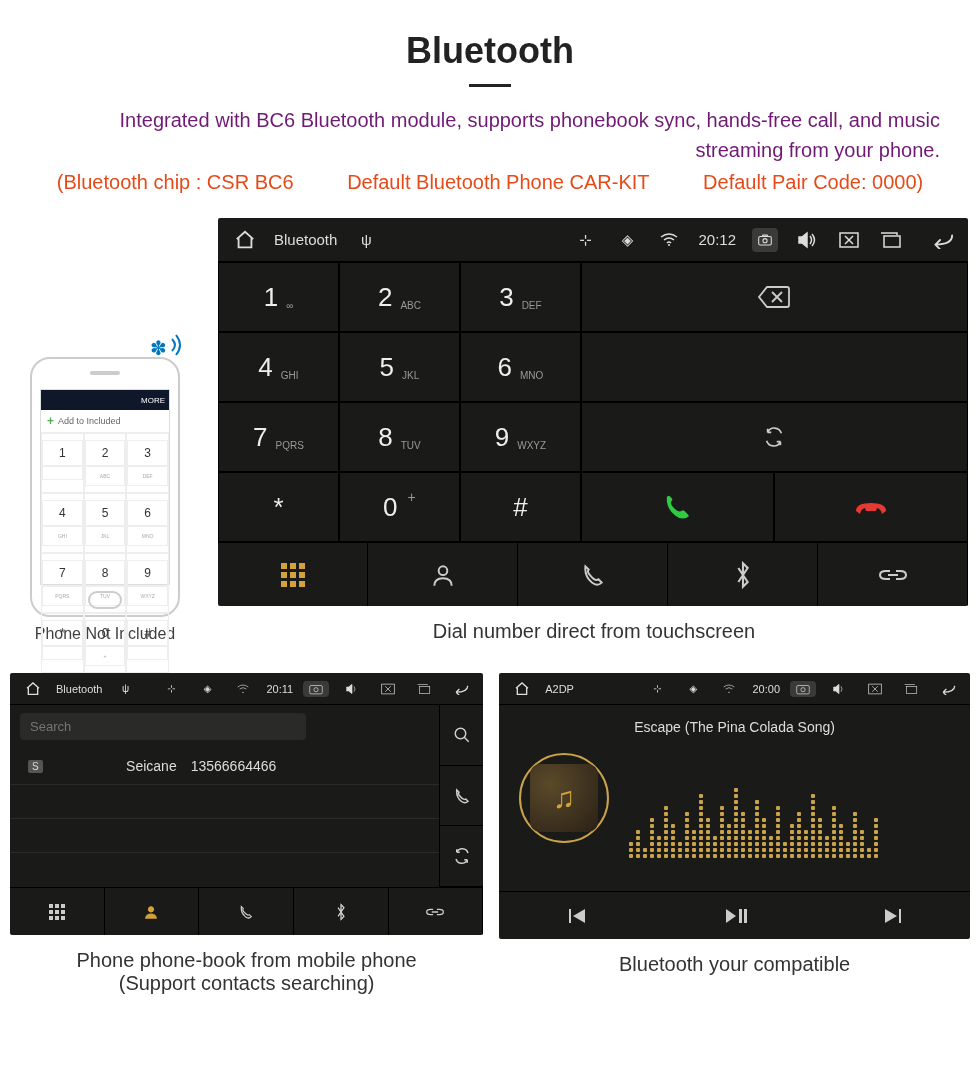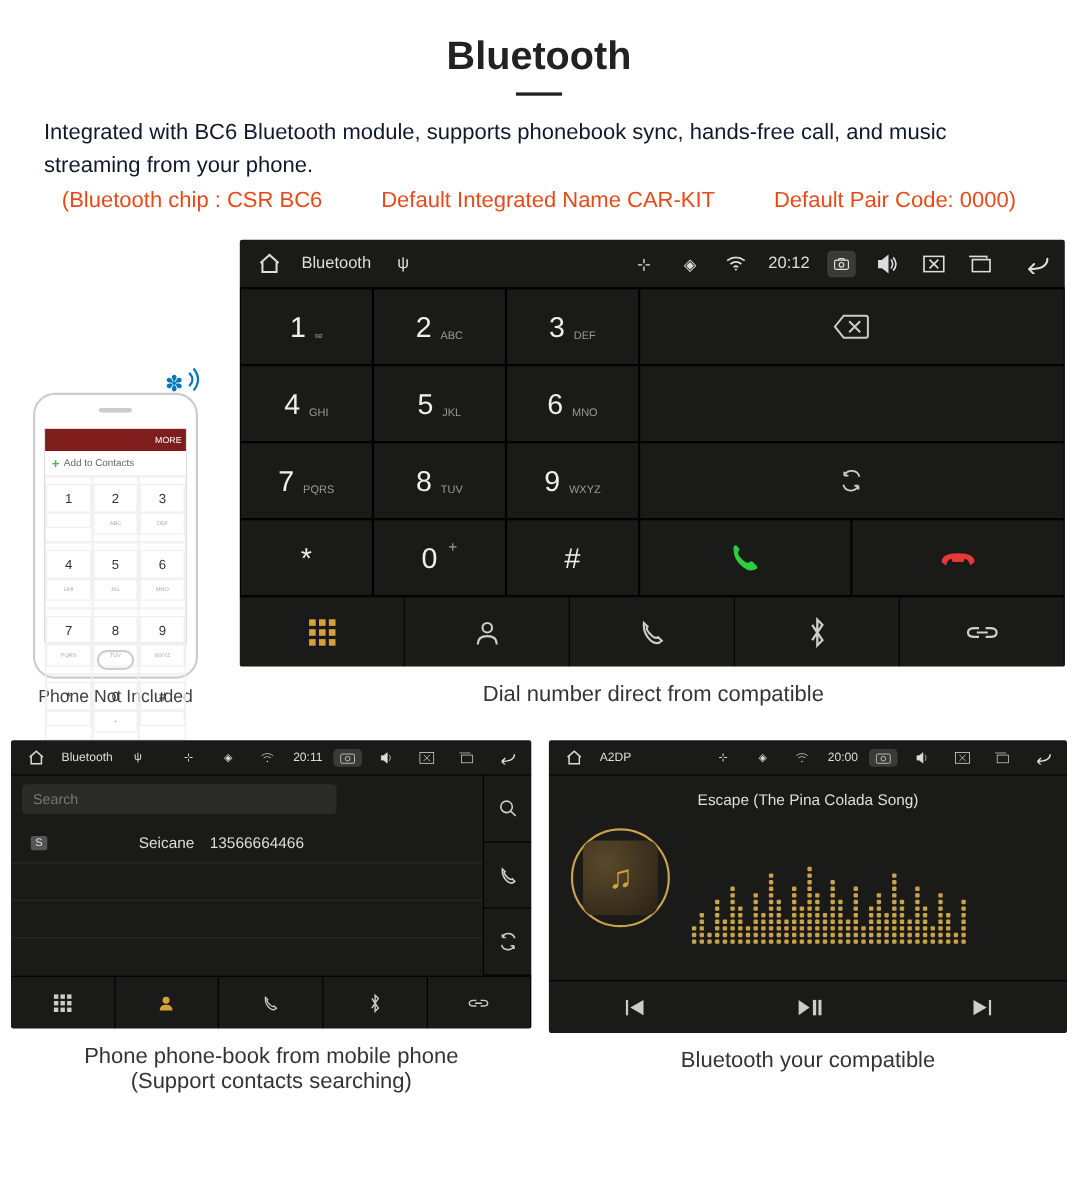--- a/index.html
+++ b/index.html
@@ -1,29 +1,29 @@
 <!DOCTYPE html>
 <html><head>
 <meta charset="utf-8">
 <style>
   * { margin:0; padding:0; box-sizing:border-box; }
   body { font-family: Arial, Helvetica, sans-serif; background:#fff; width:980px; color:#333; }
   .page { width:980px; padding:20px 10px 40px; }
   .title { text-align:center; font-size:36px; font-weight:700; color:#222; margin-top:10px; }
   .title-underline { width:42px; height:3px; background:#222; margin:12px auto 18px; }
-  .desc { text-align:left; font-size:20px; color:#0f172a; line-height:1.5; padding:0 30px; }
+  .desc { text-align:right; font-size:20px; color:#701a75; line-height:1.5; padding:0 30px; }
   .specs { text-align:center; font-size:20px; color:#E64A19; margin-top:6px; }
   .specs span { margin:0 24px; }
   .row1 { display:flex; align-items:flex-end; margin-top:24px; gap:18px; }
   .phone-col { width:190px; text-align:center; }
   .phone { width:150px; height:260px; margin:0 auto; border:2px solid #ccc; border-radius:20px; background:#fff; position:relative; padding:30px 8px 30px; }
   .phone .speaker{position:absolute;top:12px;left:50%;transform:translateX(-50%);width:30px;height:4px;background:#ccc;border-radius:2px;}
   .phone .homebtn{position:absolute;bottom:6px;left:50%;transform:translateX(-50%);width:34px;height:18px;border:2px solid #ccc;border-radius:10px;}
   .phone-screen{width:100%;height:100%;border:1px solid #ddd;background:#fff;font-size:9px;}
-  .phone-top{background:#7f1d1d;height:20px;color:#fff;font-size:8px;display:flex;align-items:center;justify-content:flex-end;padding:0 4px;}
+  .phone-top{background:#0f172a;height:20px;color:#fff;font-size:8px;display:flex;align-items:center;justify-content:flex-end;padding:0 4px;}
   .phone-add{border-bottom:1px solid #eee;padding:4px 6px;display:flex;align-items:center;gap:4px;color:#666;}
   .phone-add .plus{color:#4CAF50;font-weight:bold;font-size:12px;}
   .phone-keys{display:grid;grid-template-columns:repeat(3,1fr);}
   .phone-keys div{border:0.5px solid #eee;text-align:center;padding:6px 0;}
   .phone-keys .d{font-size:12px;color:#333;line-height:1;}
   .phone-keys .l{font-size:5px;color:#aaa;}
   .phone-actions{display:grid;grid-template-columns:repeat(3,1fr);height:28px;}
   .phone-actions div{display:flex;align-items:center;justify-content:center;}
   .bt-signal{position:absolute;top:-28px;right:-8px;color:#0277BD;font-size:16px;display:flex;}
   .phone-note{color:#404040;font-size:16px;margin-top:8px;}
@@ -81,39 +81,39 @@
 </style>
 </head>
 <body>
 
 <div class="page">
   <div class="title">Bluetooth</div>
   <div class="title-underline"></div>
   <div class="desc">Integrated with BC6 Bluetooth module, supports phonebook sync, hands-free call, and music streaming from your phone.</div>
   <div class="specs">
     <span>(Bluetooth chip : CSR BC6</span>
-    <span>Default Integrated Name CAR-KIT</span>
+    <span>Default Bluetooth Phone CAR-KIT</span>
     <span>Default Pair Code: 0000)</span>
   </div>
 
   <div class="row1">
     <div class="phone-col">
       <div class="phone">
         <div class="bt-signal">
           <svg width="36" height="32" viewBox="0 0 36 32">
               <text x="0" y="24" font-size="20" fill="#0277BD">✽</text>
               <path d="M22 8 Q28 14 22 20 M26 4 Q34 14 26 24" stroke="#0277BD" fill="none" stroke-width="2"></path>
             </svg>
         </div>
         <div class="speaker"></div>
         <div class="phone-screen">
           <div class="phone-top">MORE</div>
           <div class="phone-add">
             <span class="plus">+</span>
-            <span>Add to Contacts</span>
+            <span>Add to Included</span>
           </div>
           <div class="phone-keys" id="phone-keys">
               <div>
                 <div class="d">1</div>
                 <div class="l"></div>
               </div>
               <div>
                 <div class="d">2</div>
                 <div class="l">ABC</div>
               </div>
@@ -325,21 +325,21 @@
                 <path d="M4 6 L12 18 L8 22 V2 L12 6 L4 18"></path>
               </svg>
             </div>
           <div class="tab">
               <svg width="30" height="20" viewBox="0 0 30 20" fill="none" stroke="#ccc" stroke-width="2">
                 <path d="M12 6 H8 Q2 6 2 10 Q2 14 8 14 H12 M18 6 H22 Q28 6 28 10 Q28 14 22 14 H18 M10 10 H20"></path>
               </svg>
             </div>
         </div>
       </div>
-      <div class="caption">Dial number direct from compatible</div>
+      <div class="caption">Dial number direct from touchscreen</div>
     </div>
   </div>
 
   <div class="row2">
     <div class="col">
       <div class="headunit hu-small hu-small-wrap">
         <div class="hu-status">
           <span class="ico">
               <svg width="16" height="16" viewBox="0 0 24 24" fill="none" stroke="#ddd" stroke-width="2">
                 <path d="M3 11 L12 3 L21 11 M5 10 V20 H19 V10"></path>

